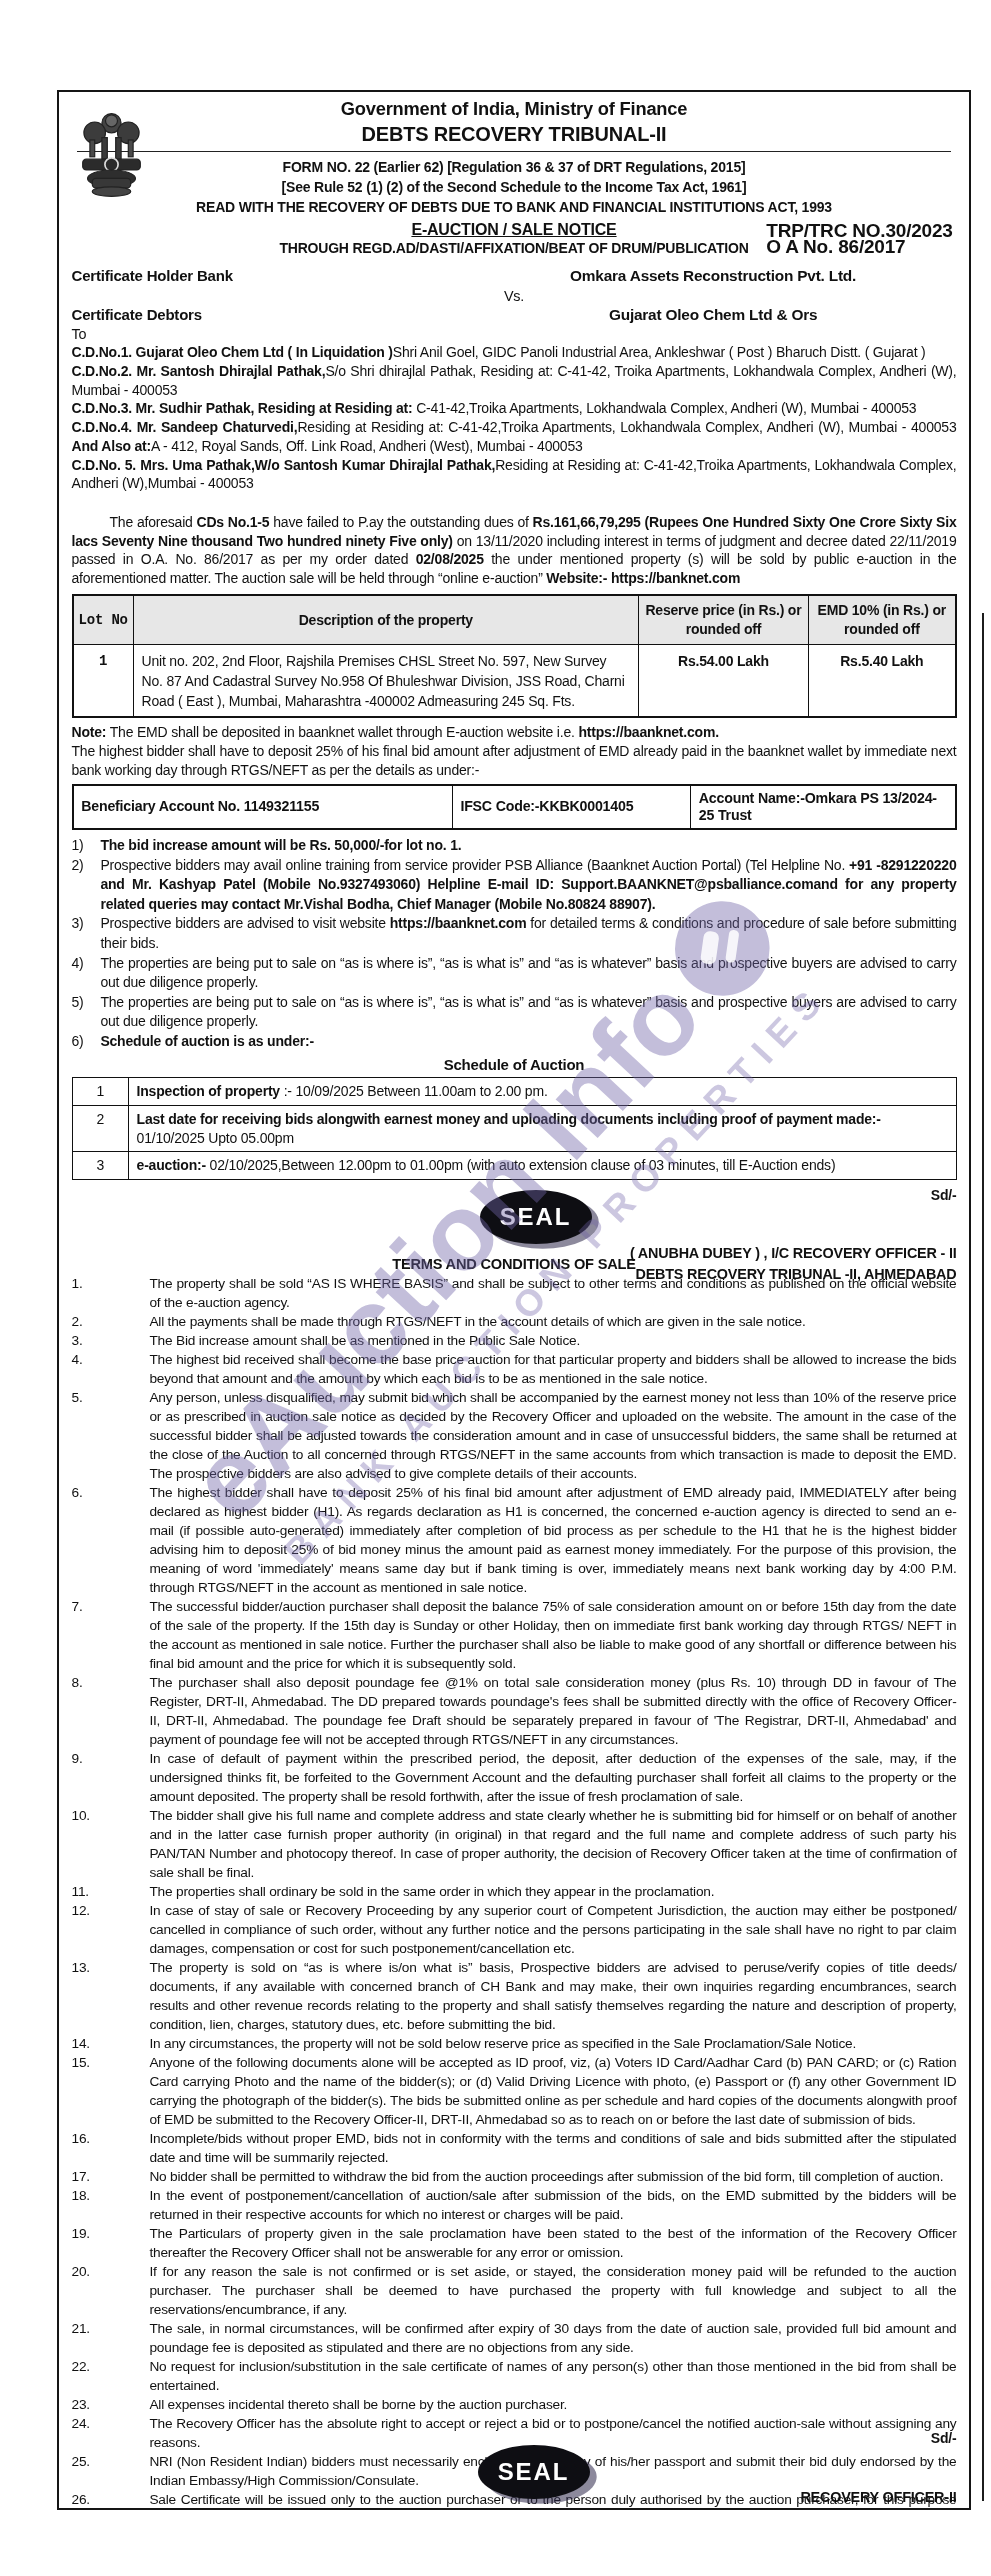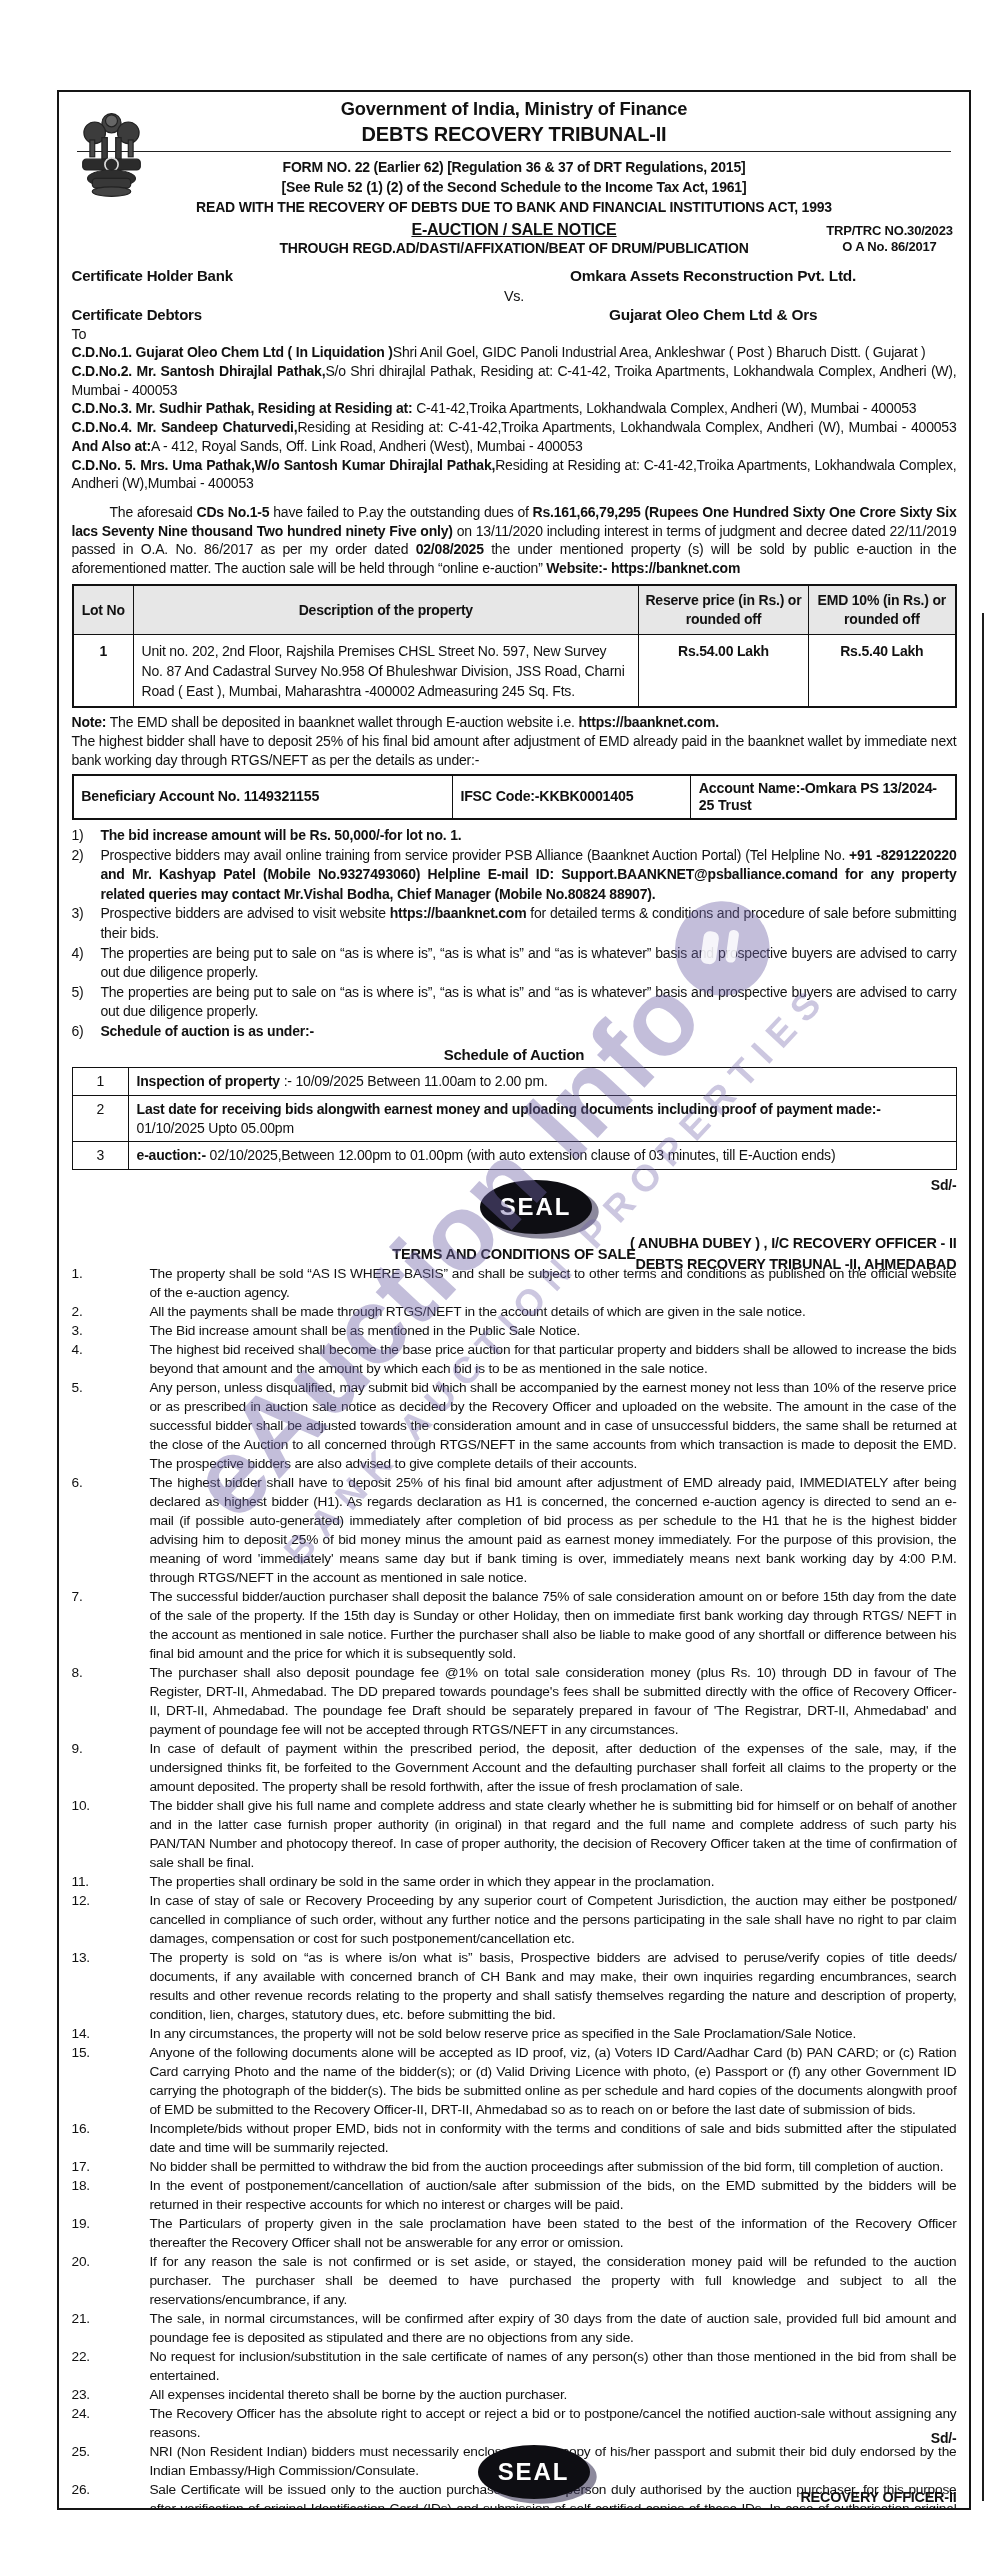--- a/index.html
+++ b/index.html
@@ -10,33 +10,33 @@
   .emblem{position:absolute;left:16.4px;top:11.5px;width:73px;height:108px;}
   .center{text-align:center;}
   .hdr-govt{font-size:18.3px;font-weight:bold;margin-top:1.9px;}
   .hdr-trib{font-size:20px;font-weight:bold;margin-top:2.9px;}
   .hdr-addr{font-size:18.3px;margin-top:2.9px;}
   .hdr-rule{border-bottom:1.9px solid #222;margin:5.8px 5.8px 4.8px 5.8px;}
   .form-line{font-size:14px;font-weight:bold;line-height:20px;}
   .notice-row{position:relative;margin-top:3.8px;}
   .notice-title{display:inline-block;font-size:16px;font-weight:bold;text-decoration:underline;}
   .notice-sub{font-size:14px;font-weight:bold;line-height:19px;}
-  .refs{position:absolute;right:3.8px;top:1.9px;text-align:center;font-size:13px;font-weight:bold;line-height:16.4px;}
+  .refs{position:absolute;right:3.8px;top:1.9px;text-align:left;font-size:19px;font-weight:bold;line-height:16.4px;}
   .party-row{display:flex;justify-content:space-between;margin-top:8.7px;font-size:15px;font-weight:bold;}
   .party-right{width:55%;text-align:center;font-size:15.4px;}
   .vs{text-align:center;font-size:14.4px;margin:2.9px 0;}
   .to{font-size:14.4px;margin:1.9px 0 1px 0;}
   .para{font-size:14px;line-height:18.7px;text-align:justify;}
-  .intro{margin-top:10px;}
+  .intro{margin-top:20px;}
   .intro .ind{display:inline-block;width:38px;}
   table{border-collapse:collapse;}
   .ptable{width:100%;margin-top:5.8px;border:2.4px solid #111;}
   .ptable th{background:#e7e7e7;border:1.4px solid #111;font-size:14px;line-height:18.3px;padding:5.8px 3.8px;}
   .ptable td{border:1.4px solid #111;font-size:14px;line-height:20px;padding:5.8px 7.7px;vertical-align:top;}
-  .ptable .lot{width:44px;text-align:center;font-weight:bold;}
+  .ptable .lot{width:44px;text-align:center;font-weight:bold;font-family:Liberation Mono, monospace;}
   .ptable .money{width:154px;text-align:center;font-weight:bold;}
   .ptable .money2{width:130px;text-align:center;font-weight:bold;}
   .note{margin-top:4.8px;}
   .btable{width:100%;margin-top:4.8px;border:2.4px solid #111;}
   .btable td{border:1.4px solid #111;font-size:14.2px;font-weight:bold;padding:3.8px 7.7px;line-height:17.3px;}
   .numlist{margin-top:5.8px;}
   .numitem{display:grid;grid-template-columns:26px 1fr;column-gap:2.9px;font-size:14px;line-height:19.6px;}
   .numitem .n{text-align:left;}
   .numitem .t{text-align:justify;}
   .sched-title{font-size:15px;font-weight:bold;margin-top:4.8px;}

